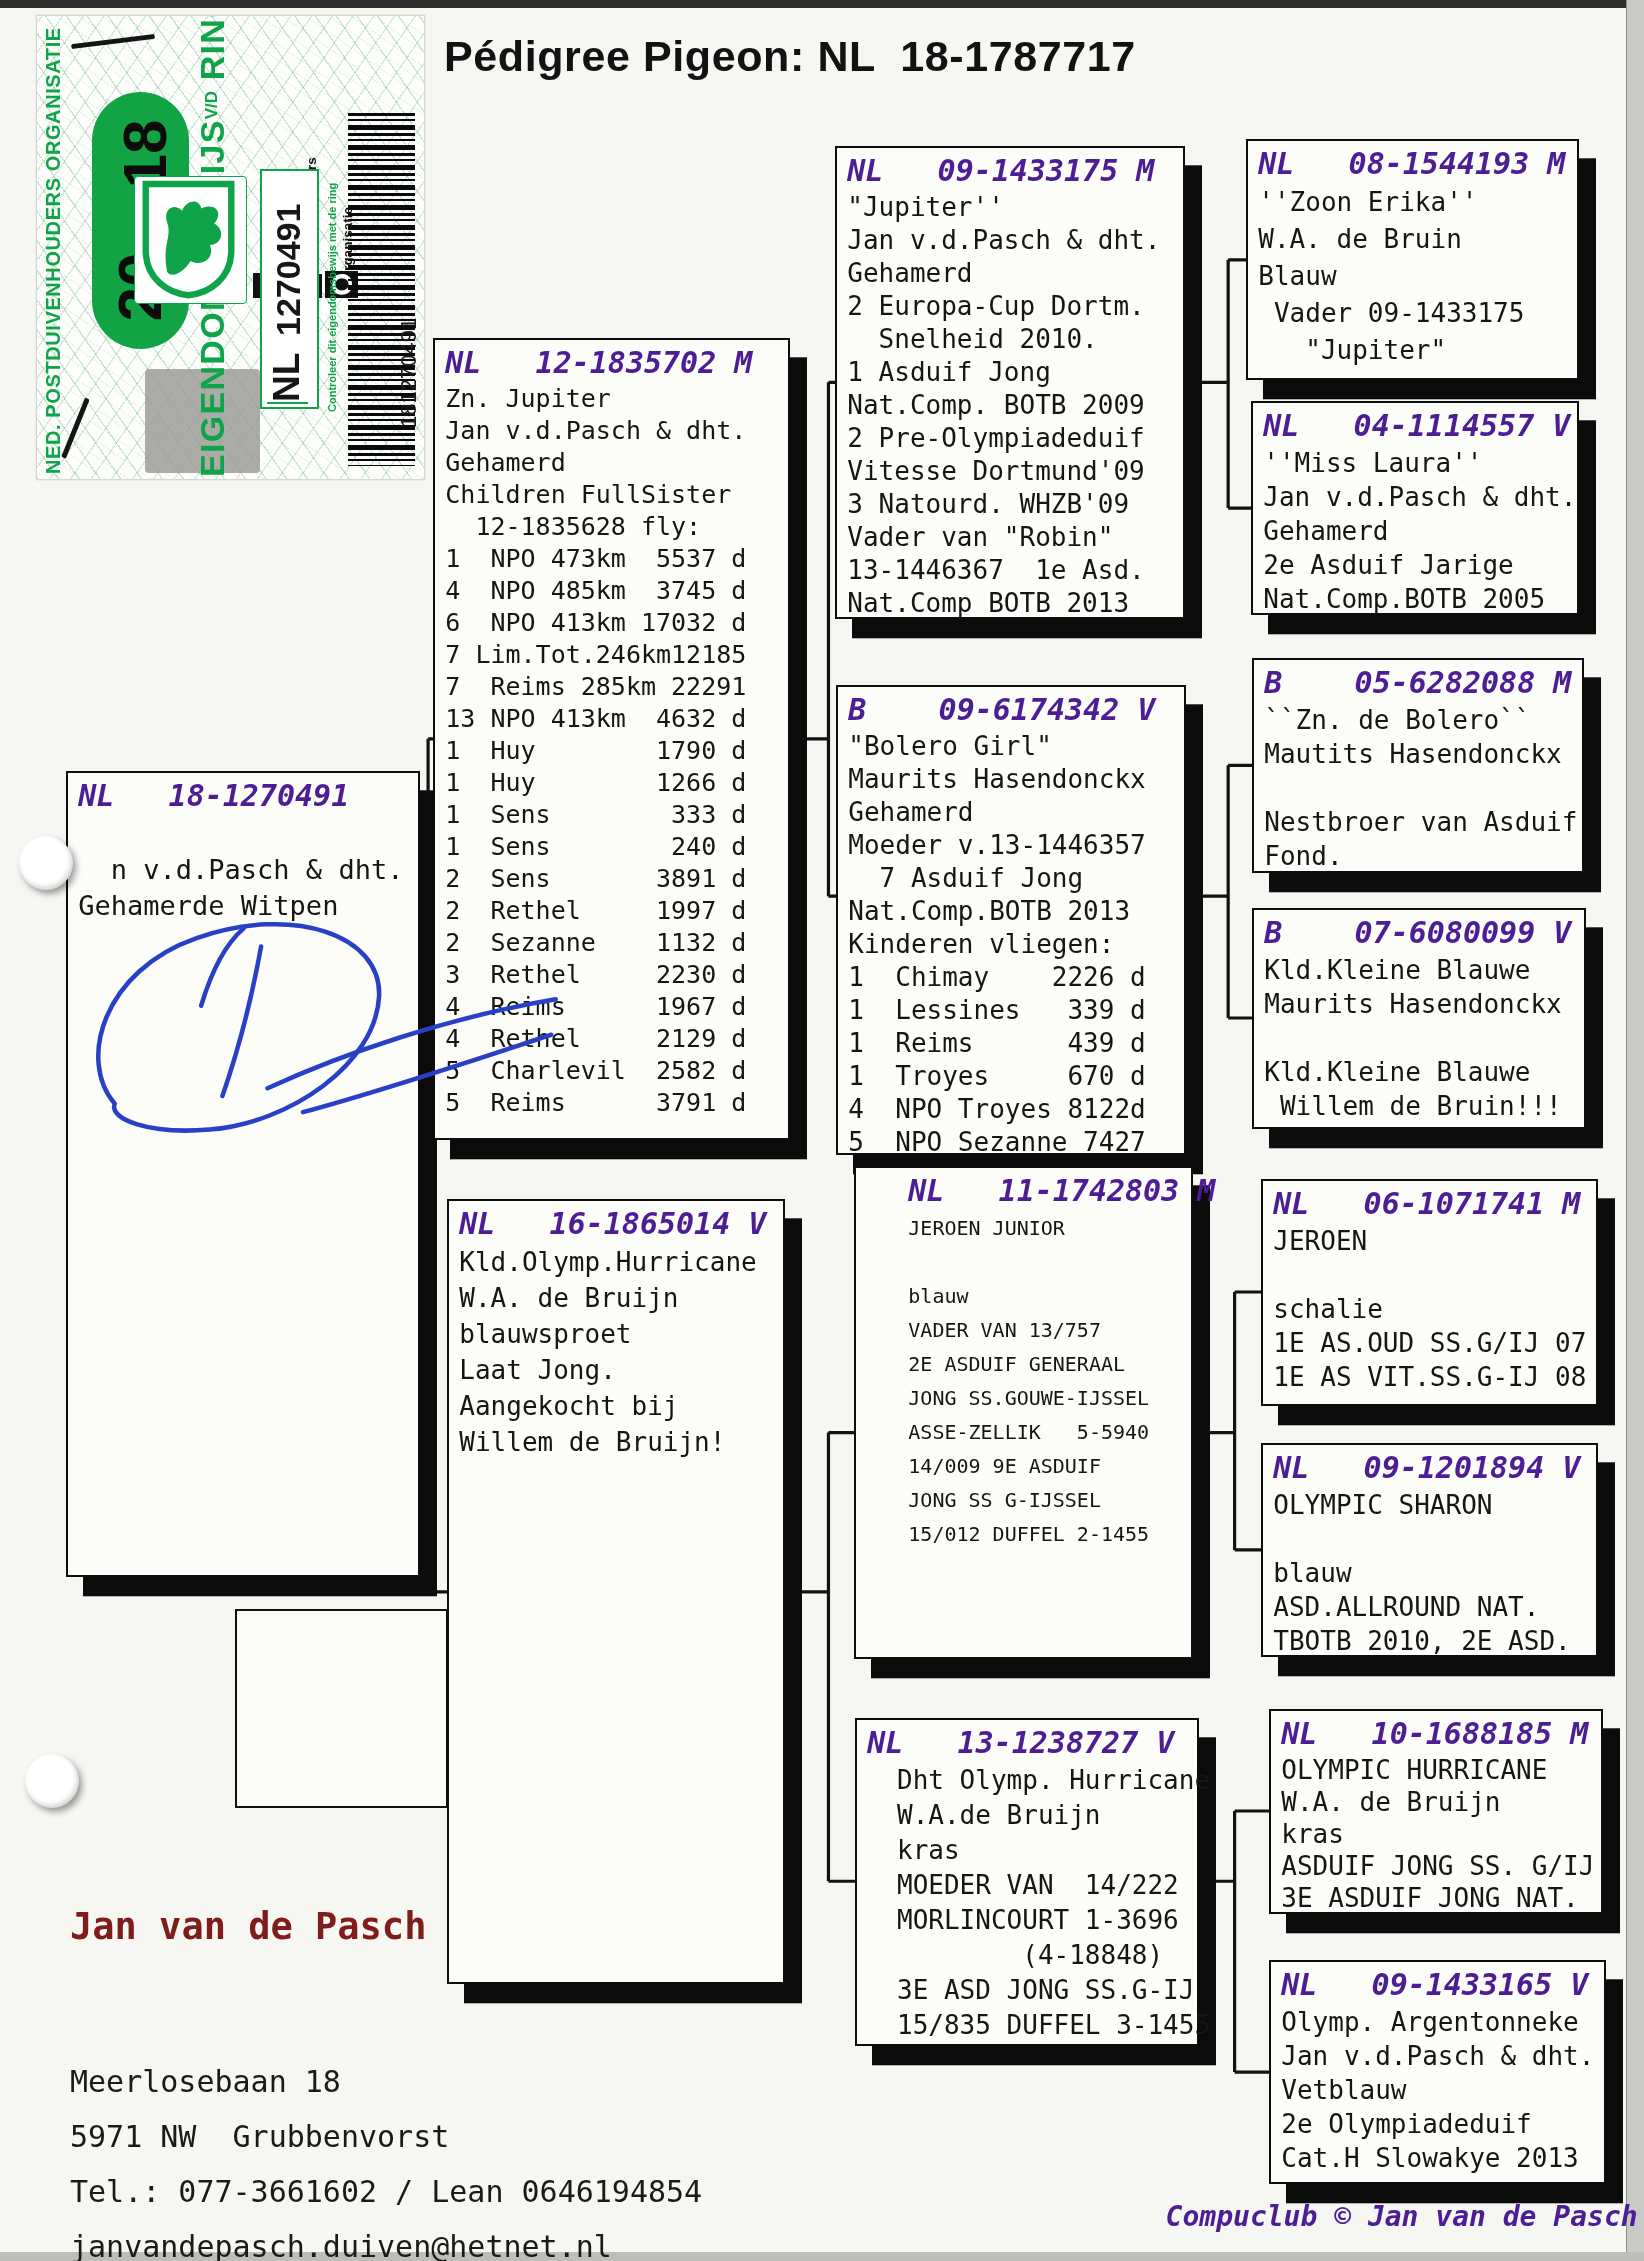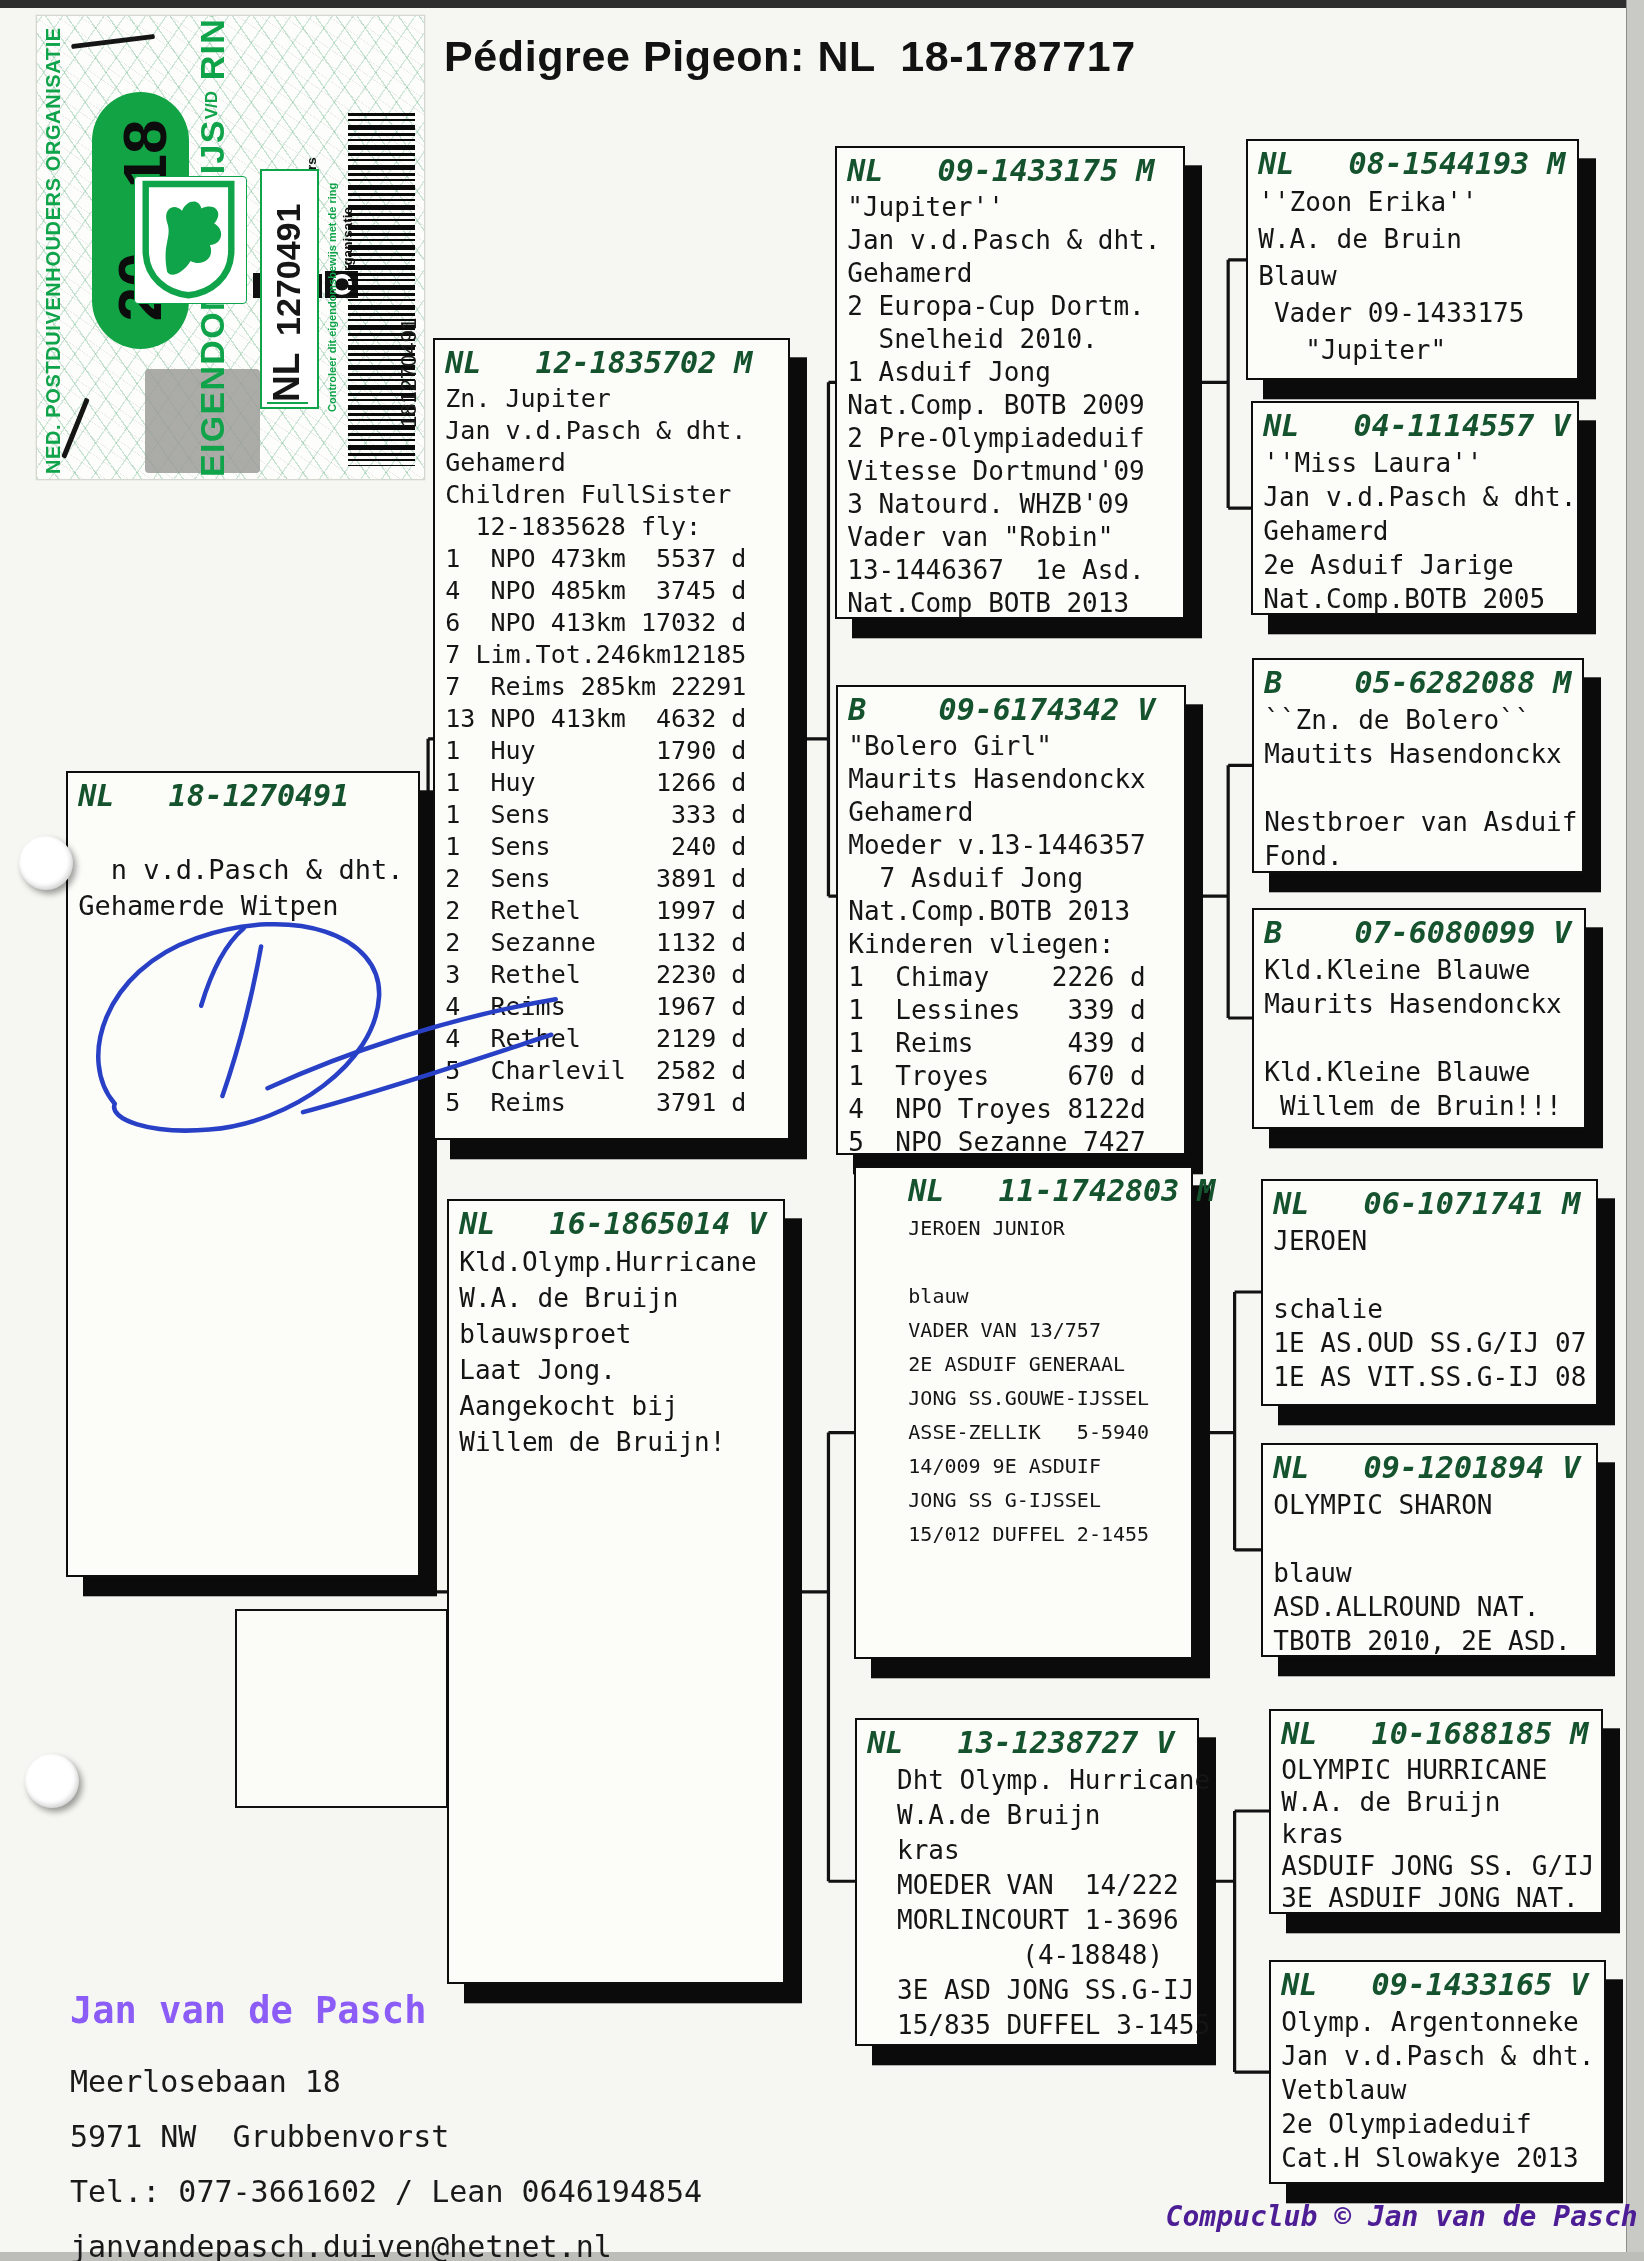--- a/index.html
+++ b/index.html
@@ -6,29 +6,29 @@
   #page{position:relative;width:1644px;height:2261px;background:#f6f6f2;overflow:hidden;
         font-family:"DejaVu Sans Mono",monospace;color:#161616;}
   .edge-top{position:absolute;left:0;top:0;width:1644px;height:7.7px;background:#2e2e2e;}
   .edge-right{position:absolute;right:0;top:0;width:17px;height:2261px;background:#c9c9c6;border-left:1.3px solid #8d8d8a;}
   .edge-bottom{position:absolute;left:0;bottom:0;width:1644px;height:9px;background:#bdbdba;}
   .title{position:absolute;left:444px;top:31px;font:700 43px/1.2 "Liberation Sans",sans-serif;
          color:#121212;letter-spacing:0.6px;white-space:pre;}
   
   .pbox{position:absolute;box-sizing:border-box;background:#fcfcf9;border:2.6px solid #0d0d0d;
         box-shadow:17px 19.3px 0 #0b0b0b;}
-  .ring{color:#14532d;font:italic 700 30px/37px "DejaVu Sans Mono",monospace;padding:3.9px 3.9px 0 10.3px;white-space:pre;}
+  .ring{color:#4c1d95;font:italic 700 30px/37px "DejaVu Sans Mono",monospace;padding:3.9px 3.9px 0 10.3px;white-space:pre;}
   .lines{white-space:pre;padding:2.6px 3.9px 0 10.3px;font-family:"DejaVu Sans Mono",monospace;color:#151515;}
   .blankbox{position:absolute;box-sizing:border-box;background:#fbfbf7;border:2.6px solid #111;}
   .svg-abs{position:absolute;left:0;top:0;}
   
   .hole{position:absolute;width:54px;height:54px;border-radius:50%;background:#ffffff;
         box-shadow:3.2px 3.9px 6.4px rgba(0,0,0,.38), inset -1.9px -2.6px 5.2px rgba(0,0,0,.18);z-index:60;}
   
-  .owner{position:absolute;left:70px;top:1992px;font:700 37px/1 "DejaVu Sans Mono",monospace;color:#8b5cf6;}
+  .owner{position:absolute;left:70px;top:1908px;font:700 37px/1 "DejaVu Sans Mono",monospace;color:#7f1d1d;}
   .addr{position:absolute;left:70px;top:2054px;font:400 30px/55px "DejaVu Sans Mono",monospace;white-space:pre;color:#1a1a1a;}
   .credit{position:absolute;right:6.4px;top:2200px;font:italic 700 28px/1.2 "DejaVu Sans Mono",monospace;color:#4c1d95;}
   
   .sticker{position:absolute;left:37px;top:16px;width:387px;height:463px;background:#fdfdfb;z-index:40;
            box-shadow:0 0 0 1.3px #d7d7d2;overflow:hidden;}
   .hatch{position:absolute;inset:0;
      background:
       repeating-linear-gradient(55deg ,rgba(20,140,70,.22) 0 1.3px,transparent 1.3px 17px),
       repeating-linear-gradient(-55deg,rgba(20,140,70,.18) 0 1.3px,transparent 1.3px 17px),
       repeating-linear-gradient(35deg ,rgba(90,90,90,.12) 0 0.6px,transparent 0.6px 13px);}

